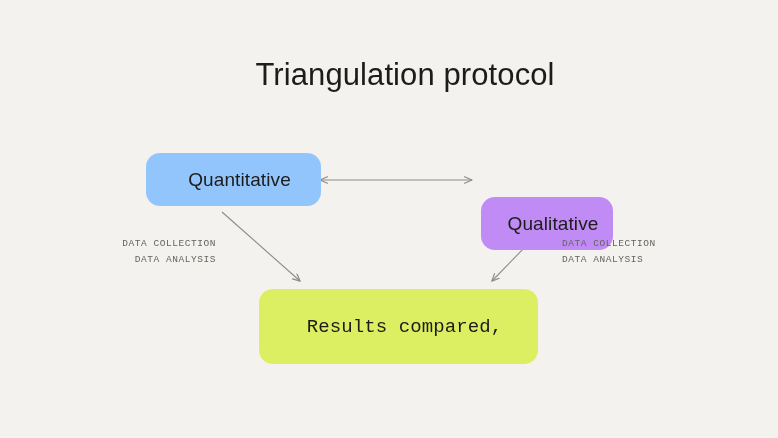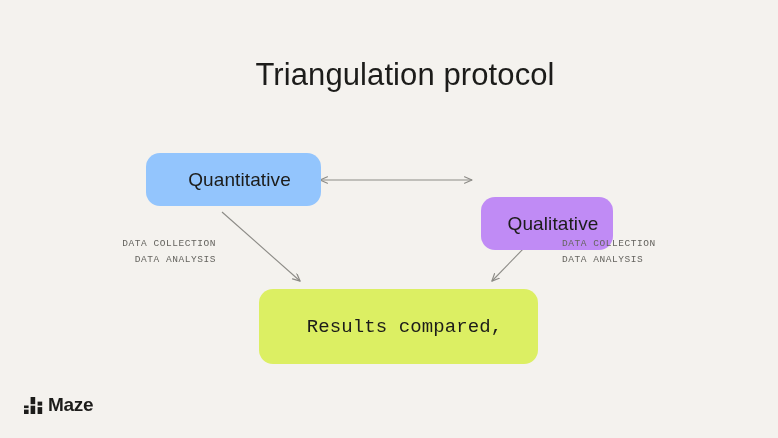--- a/index.html
+++ b/index.html
@@ -179,25 +179,14 @@
   <div class="caption" id="caption-left">
     <div>DATA COLLECTION</div>
     <div>DATA ANALYSIS</div>
   </div>
 
   <div class="caption" id="caption-right">
     <div>DATA COLLECTION</div>
     <div>DATA ANALYSIS</div>
   </div>
 
-  <div id="footer-logo">
-    <svg id="logo-mark" width="19" height="17" viewBox="0 0 19 17">
-      <rect x="0" y="8.5" width="4.6" height="2.6" fill="#1C1C1A"></rect>
-      <rect x="0" y="12.6" width="4.6" height="4.4" fill="#1C1C1A"></rect>
-      <rect x="6.6" y="0" width="4.6" height="7.2" fill="#1C1C1A"></rect>
-      <rect x="6.6" y="8.7" width="4.6" height="8.3" fill="#1C1C1A"></rect>
-      <rect x="13.6" y="4.6" width="4.6" height="4.0" fill="#1C1C1A"></rect>
-      <rect x="13.6" y="10.1" width="4.6" height="6.9" fill="#1C1C1A"></rect>
-    </svg>
-    <span id="logo-wordmark">Maze</span>
-  </div>
 
 </div>
 
 </body></html>

